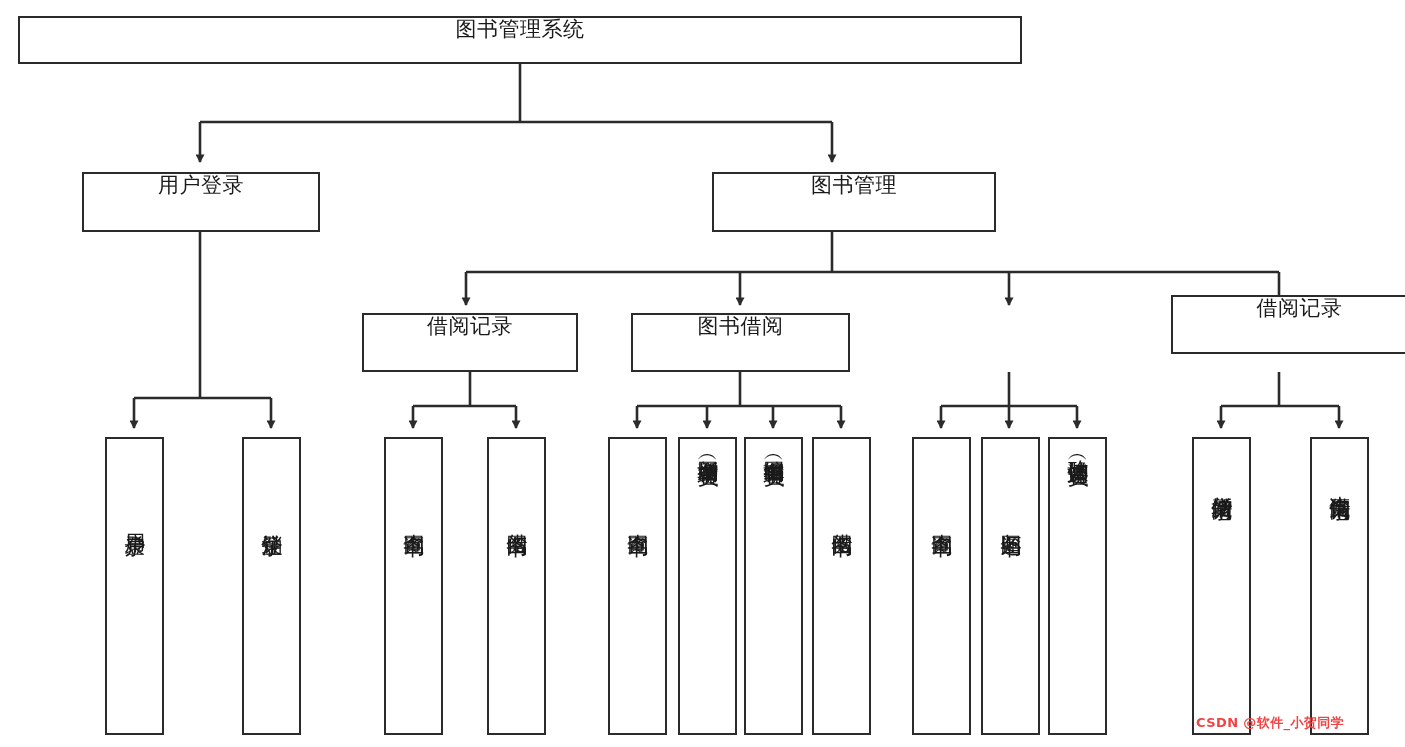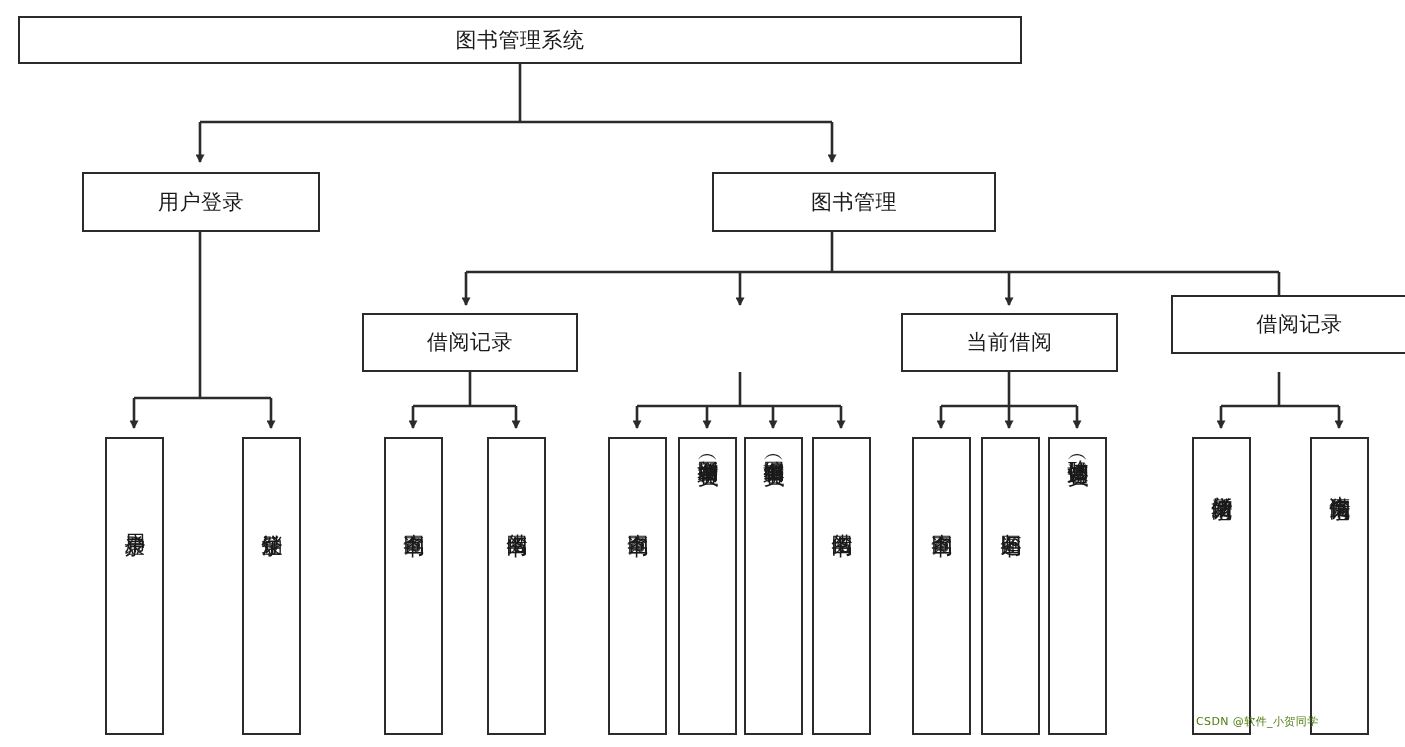--- a/index.html
+++ b/index.html
@@ -25,21 +25,21 @@
     width: 1405px;
     height: 747px;
     pointer-events: none;
   }
   .node {
     position: absolute;
     box-sizing: border-box;
     border: 2px solid #2b2b2b;
     background: #ffffff;
     display: flex;
-    align-items: center;
+    align-items: flex-start;
     justify-content: center;
     color: #1a1a1a;
   }
   .node-label {
     display: block;
     text-align: center;
     line-height: 1.06;
     letter-spacing: 0.5px;
   }
   
@@ -61,25 +61,26 @@
     font-size: 21px;
     line-height: 1.0;
     letter-spacing: 1px;
     white-space: nowrap;
   }
   .node.v.tall {
     align-items: flex-start;
   }
   .watermark {
     position: absolute;
-    color: #4d7c0f;
-    font-size: 11px;
+    color: #ef4444;
+    font-size: 13px;
     white-space: nowrap;
     letter-spacing: 0.4px;
     font-family: "DejaVu Sans", "Liberation Sans", sans-serif;
+    font-weight: bold;
   }
 </style>
 </head>
 <body>
 
 <div id="diagram-root">
 
   <svg id="edges-layer" width="1405" height="747" viewBox="0 0 1405 747" xmlns="http://www.w3.org/2000/svg">
     <defs>
       <marker id="arrowhead" markerWidth="9" markerHeight="9" refX="7.6" refY="4.5" orient="auto" markerUnits="userSpaceOnUse">
@@ -137,22 +138,22 @@
   <div class="node h" style="left:82px; top:172px; width:238px; height:60px;">
     <span class="node-label">用户登录</span>
   </div>
   <div class="node h" style="left:712px; top:172px; width:284px; height:60px;">
     <span class="node-label">图书管理</span>
   </div>
 
   <div class="node h" style="left:362px; top:313px; width:216px; height:59px;">
     <span class="node-label">借阅记录</span>
   </div>
-  <div class="node h" style="left:901px; top:313px; width:217px; height:59px;">
-    <span class="node-label">当前借阅</span>
+  <div class="node h" style="left:631px; top:313px; width:219px; height:59px;">
+    <span class="node-label">图书借阅</span>
   </div>
   <div class="node h" style="left:1171px; top:295px; width:257px; height:59px;">
     <span class="node-label">借阅记录</span>
   </div>
 
   <div class="node v" style="left:105px; top:437px; width:59px; height:298px; padding-top:78px;">
     <span class="node-label">用户登录</span>
   </div>
   <div class="node v" style="left:242px; top:437px; width:59px; height:298px; padding-top:78px;">
     <span class="node-label">注销登录</span>

